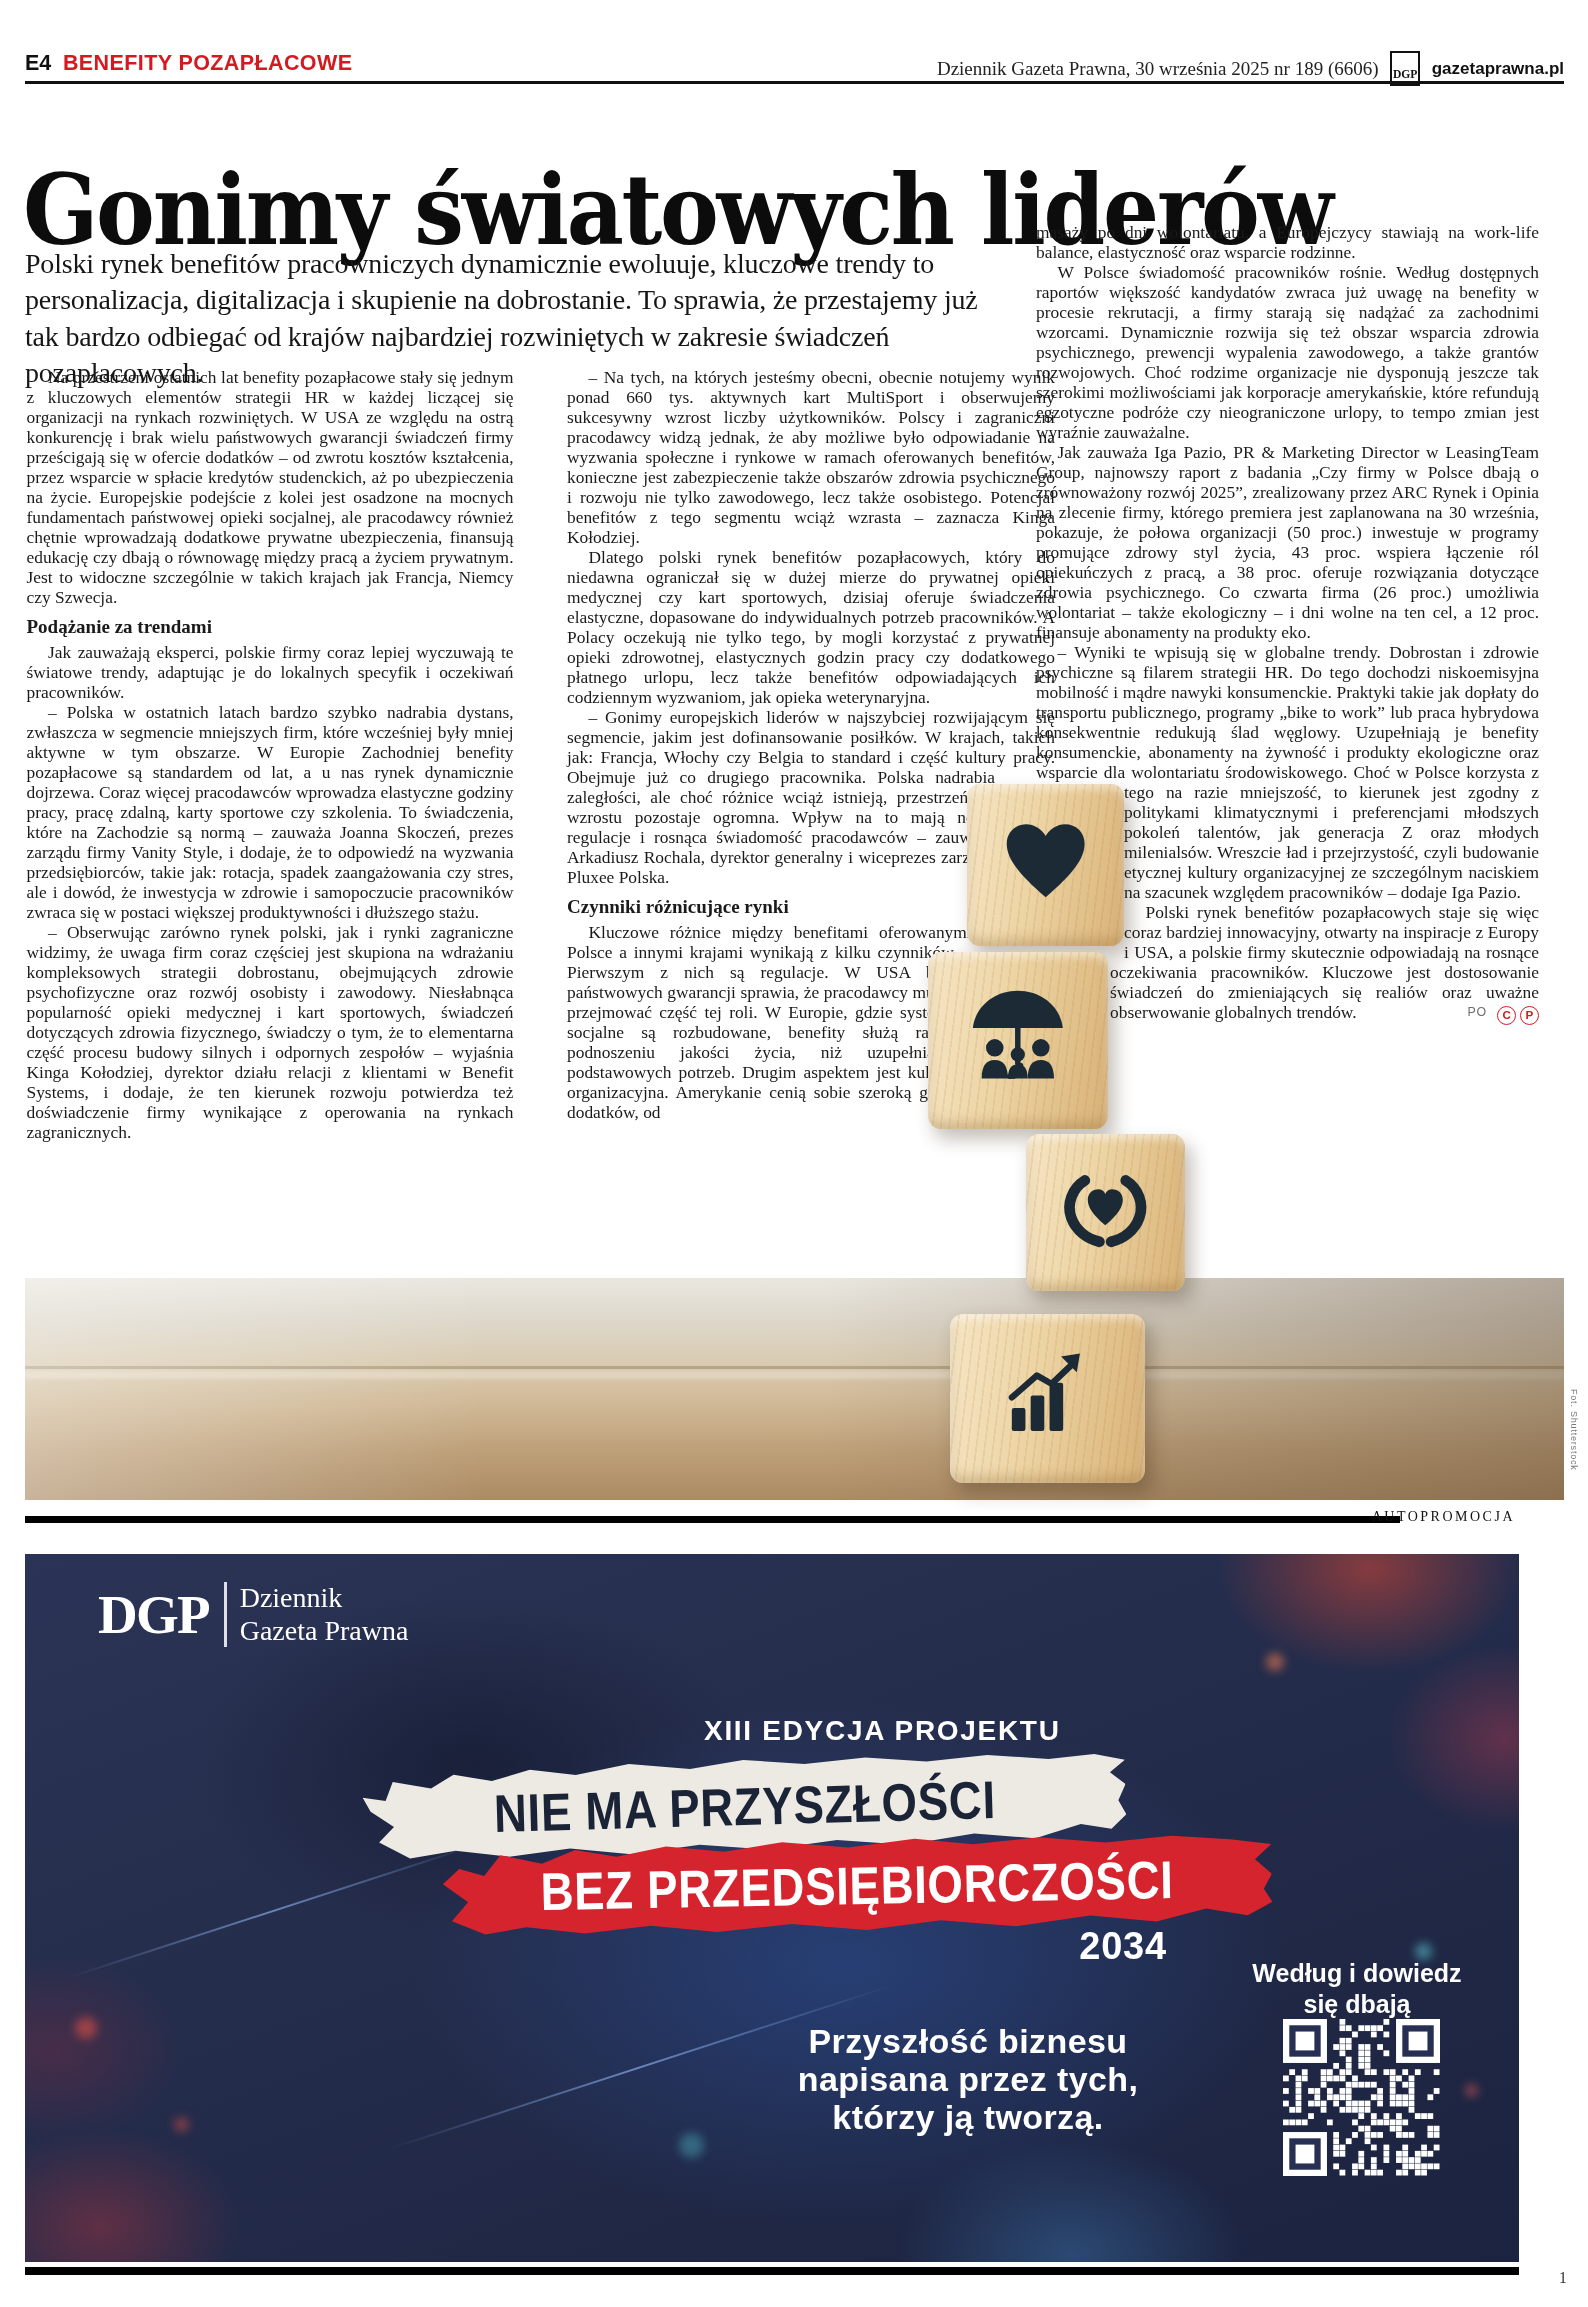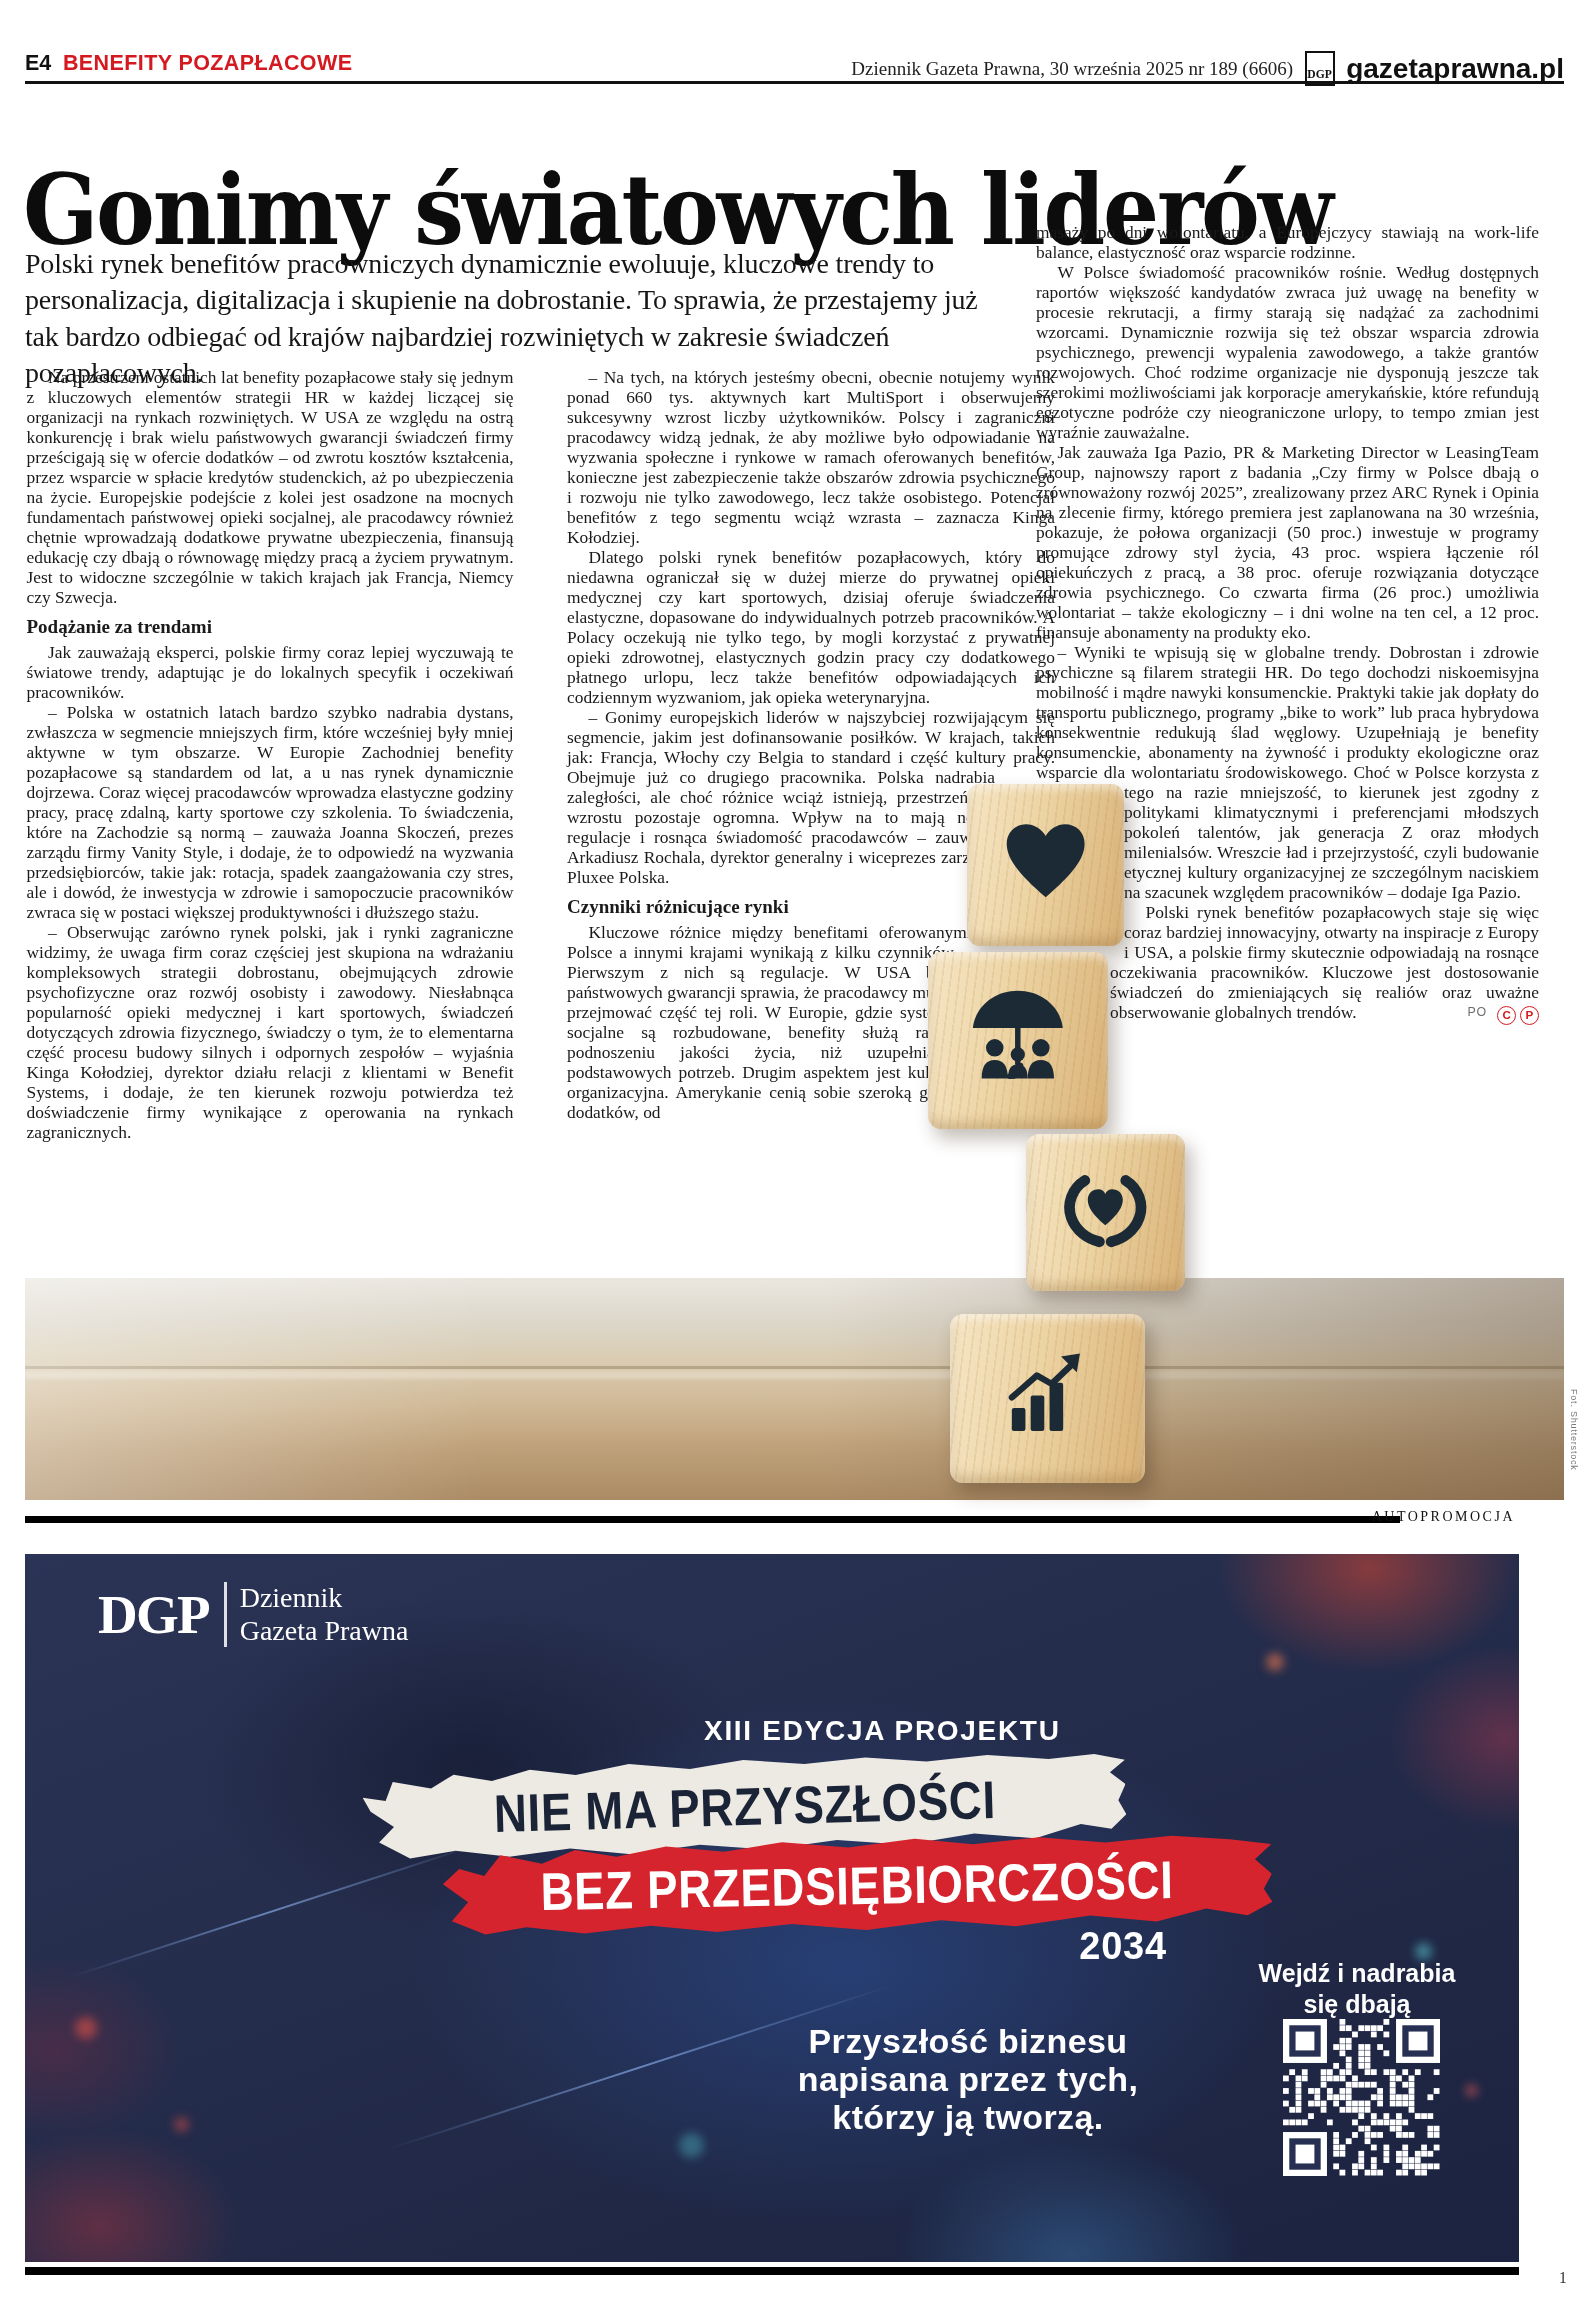--- a/index.html
+++ b/index.html
@@ -8,21 +8,21 @@
 
   
   .hdr { position:absolute; left:25px; top:51px; width:1539px; height:28px; }
   .hdr-left { position:absolute; left:0; top:0; font-family:"Liberation Sans",sans-serif; font-weight:bold; font-size:21.5px; }
   .page-code { color:#111; margin-right:11.6px; }
   .section-kicker { color:#d51920; letter-spacing:0.4px; }
   .hdr-right { position:absolute; right:0; top:0; display:flex; align-items:center; gap:11.6px; }
   .issue-info { font-size:19px; color:#222; }
   .dgp-box { width:30px; height:35px; border:2.5px solid #111; display:flex; align-items:flex-end; justify-content:center;
              font:bold 11.6px/1 "Liberation Serif",serif; padding-bottom:3.3px; box-sizing:border-box; }
-  .site-name { font-family:"Liberation Sans",sans-serif; font-weight:bold; font-size:28px; }
+  .site-name { font-family:"Liberation Sans",sans-serif; font-weight:bold; font-size:17px; }
   .hdr-rule { position:absolute; left:25px; top:81px; width:1539px; height:2.5px; background:#111; }
 
   
   .headline { position:absolute; left:23px; top:93px; white-space:nowrap;
               font:600 98px/1.05 "DejaVu Serif", serif; letter-spacing:-2.5px;
               transform:scaleX(.9); transform-origin:left top; color:#0c0c0c; }
   .lede { position:absolute; left:25px; top:218px; width:964px;
           font-size:28px; line-height:1.30; color:#161616; letter-spacing:-0.2px; }
 
   
@@ -228,21 +228,21 @@
 
   <div class="brush brush-white">
     <span class="brush-text">NIE MA PRZYSZŁOŚCI</span>
   </div>
   <div class="brush brush-red">
     <span class="brush-text">BEZ PRZEDSIĘBIORCZOŚCI</span>
   </div>
   <div class="ad-year">2034</div>
 
   <div class="qr-cta">
-    <span>Wejdź i nadrabia</span><br>
+    <span>Według i dowiedz</span><br>
     <span>się dbają</span>
   </div>
   <div class="qr-wrap">
     <svg id="qr-svg" width="157" height="157" viewBox="0 0 190 190">
         <g fill="#fff">
           <rect x="68.4" y="0.0" width="7.0" height="7.0"></rect>
           <rect x="121.6" y="0.0" width="7.0" height="7.0"></rect>
           <rect x="68.4" y="7.6" width="7.0" height="7.0"></rect>
           <rect x="76.0" y="7.6" width="7.0" height="7.0"></rect>
           <rect x="91.2" y="7.6" width="7.0" height="7.0"></rect>

